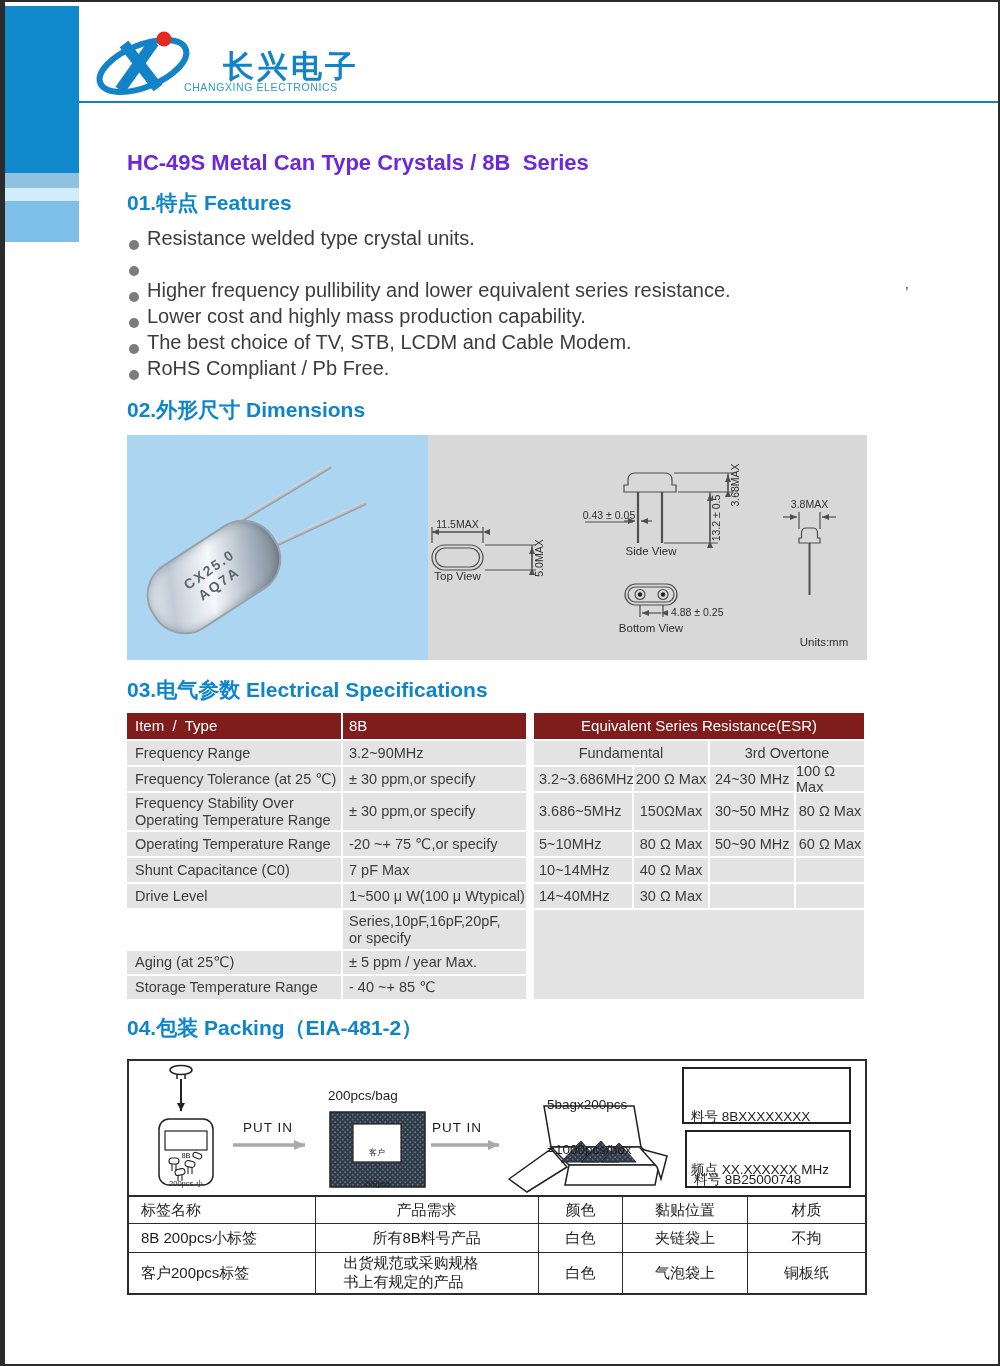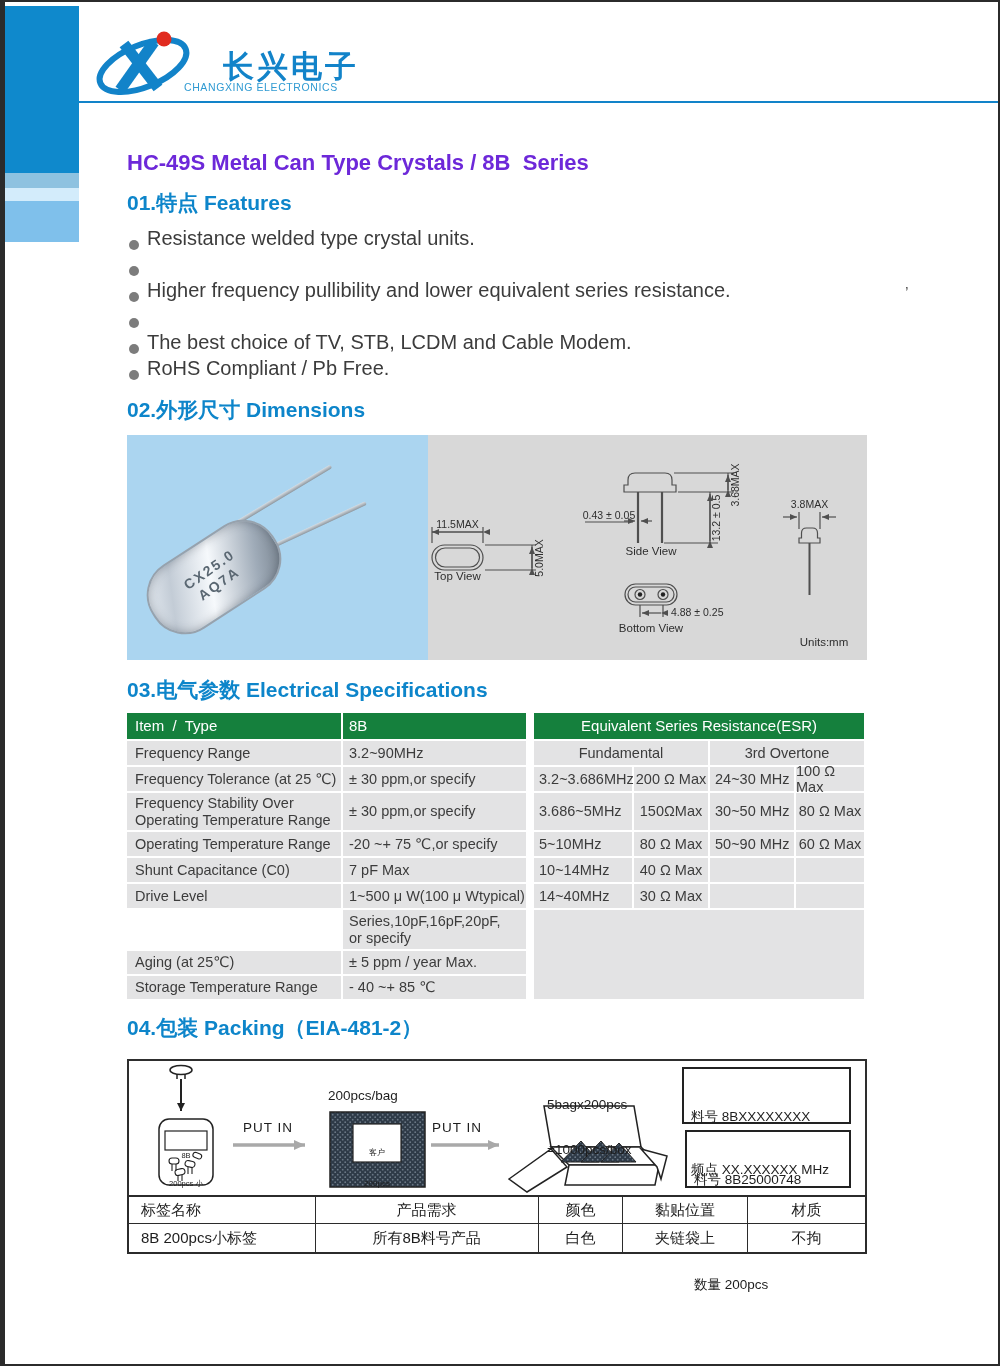--- a/index.html
+++ b/index.html
@@ -49,21 +49,21 @@
   .spec-table{
     position:absolute;left:122px;top:711px;display:grid;
     grid-template-columns:214px 183px 4px 98px 74px 84px 68px;
     grid-template-rows:26px 24px 24px 37px 24px 24px 24px 39px 23px 23px;
     column-gap:2px;row-gap:2px;font-size:14.5px;color:#3c3c3c;
   }
   .cell{display:flex;align-items:center;background:#e3e3e4;white-space:pre-wrap;line-height:1.12;}
   .pl{padding-left:8px;}
   .pls{padding-left:5px;}
   .ctr{justify-content:center;}
-  .hd{background:#15803d;color:#fff;font-size:15px;}
+  .hd{background:#7f1d1d;color:#fff;font-size:15px;}
   .col2{padding-left:6px;}
   .stack{flex-direction:column;align-items:flex-start;justify-content:center;}
   
   .pack-figure{position:absolute;left:122px;top:1057px;width:740px;height:138px;border:2px solid #2e2e2e;box-sizing:border-box;background:#fff;}
   .pack-figure svg{position:absolute;left:0;top:0;}
   .fig-label{position:absolute;color:#1d1d1d;white-space:pre;}
   .putin{font-size:13.5px;letter-spacing:1px;}
   .cap{font-size:13.5px;}
   .bag1-label{left:34px;top:71px;width:46px;font-size:7.5px;text-align:center;line-height:1.25;}
   .bag2-label{left:224px;top:66px;width:48px;font-size:8px;text-align:center;line-height:1.3;}
@@ -111,20 +111,21 @@
       </li>
     <li>
         <span class="blt"></span>
       </li>
     <li>
         <span class="blt"></span>
         <span>Higher frequency pullibility and lower equivalent series resistance.</span>
       </li>
     <li>
         <span class="blt"></span>
+        <span>Lower cost and highly mass production capability.</span>
       </li>
     <li>
         <span class="blt"></span>
         <span>The best choice of TV, STB, LCDM and Cable Modem.</span>
       </li>
     <li>
         <span class="blt"></span>
         <span>RoHS Compliant / Pb Free.</span>
       </li>
   </ul>
@@ -379,16 +380,26 @@
       <td>黏贴位置</td>
       <td>材质</td>
     </tr>
     <tr class="hr1">
       <td class="l">8B 200pcs小标签</td>
       <td>所有8B料号产品</td>
       <td>白色</td>
       <td>夹链袋上</td>
       <td>不拘</td>
     </tr>
+    <tr class="hr2">
+      <td class="l">客户200pcs标签</td>
+      <td class="l2">
+        <div>出货规范或采购规格</div>
+        <div>书上有规定的产品</div>
+      </td>
+      <td>白色</td>
+      <td>气泡袋上</td>
+      <td>铜板纸</td>
+    </tr>
   </tbody>
     </table>
 
 </div>
 
 </body></html>

